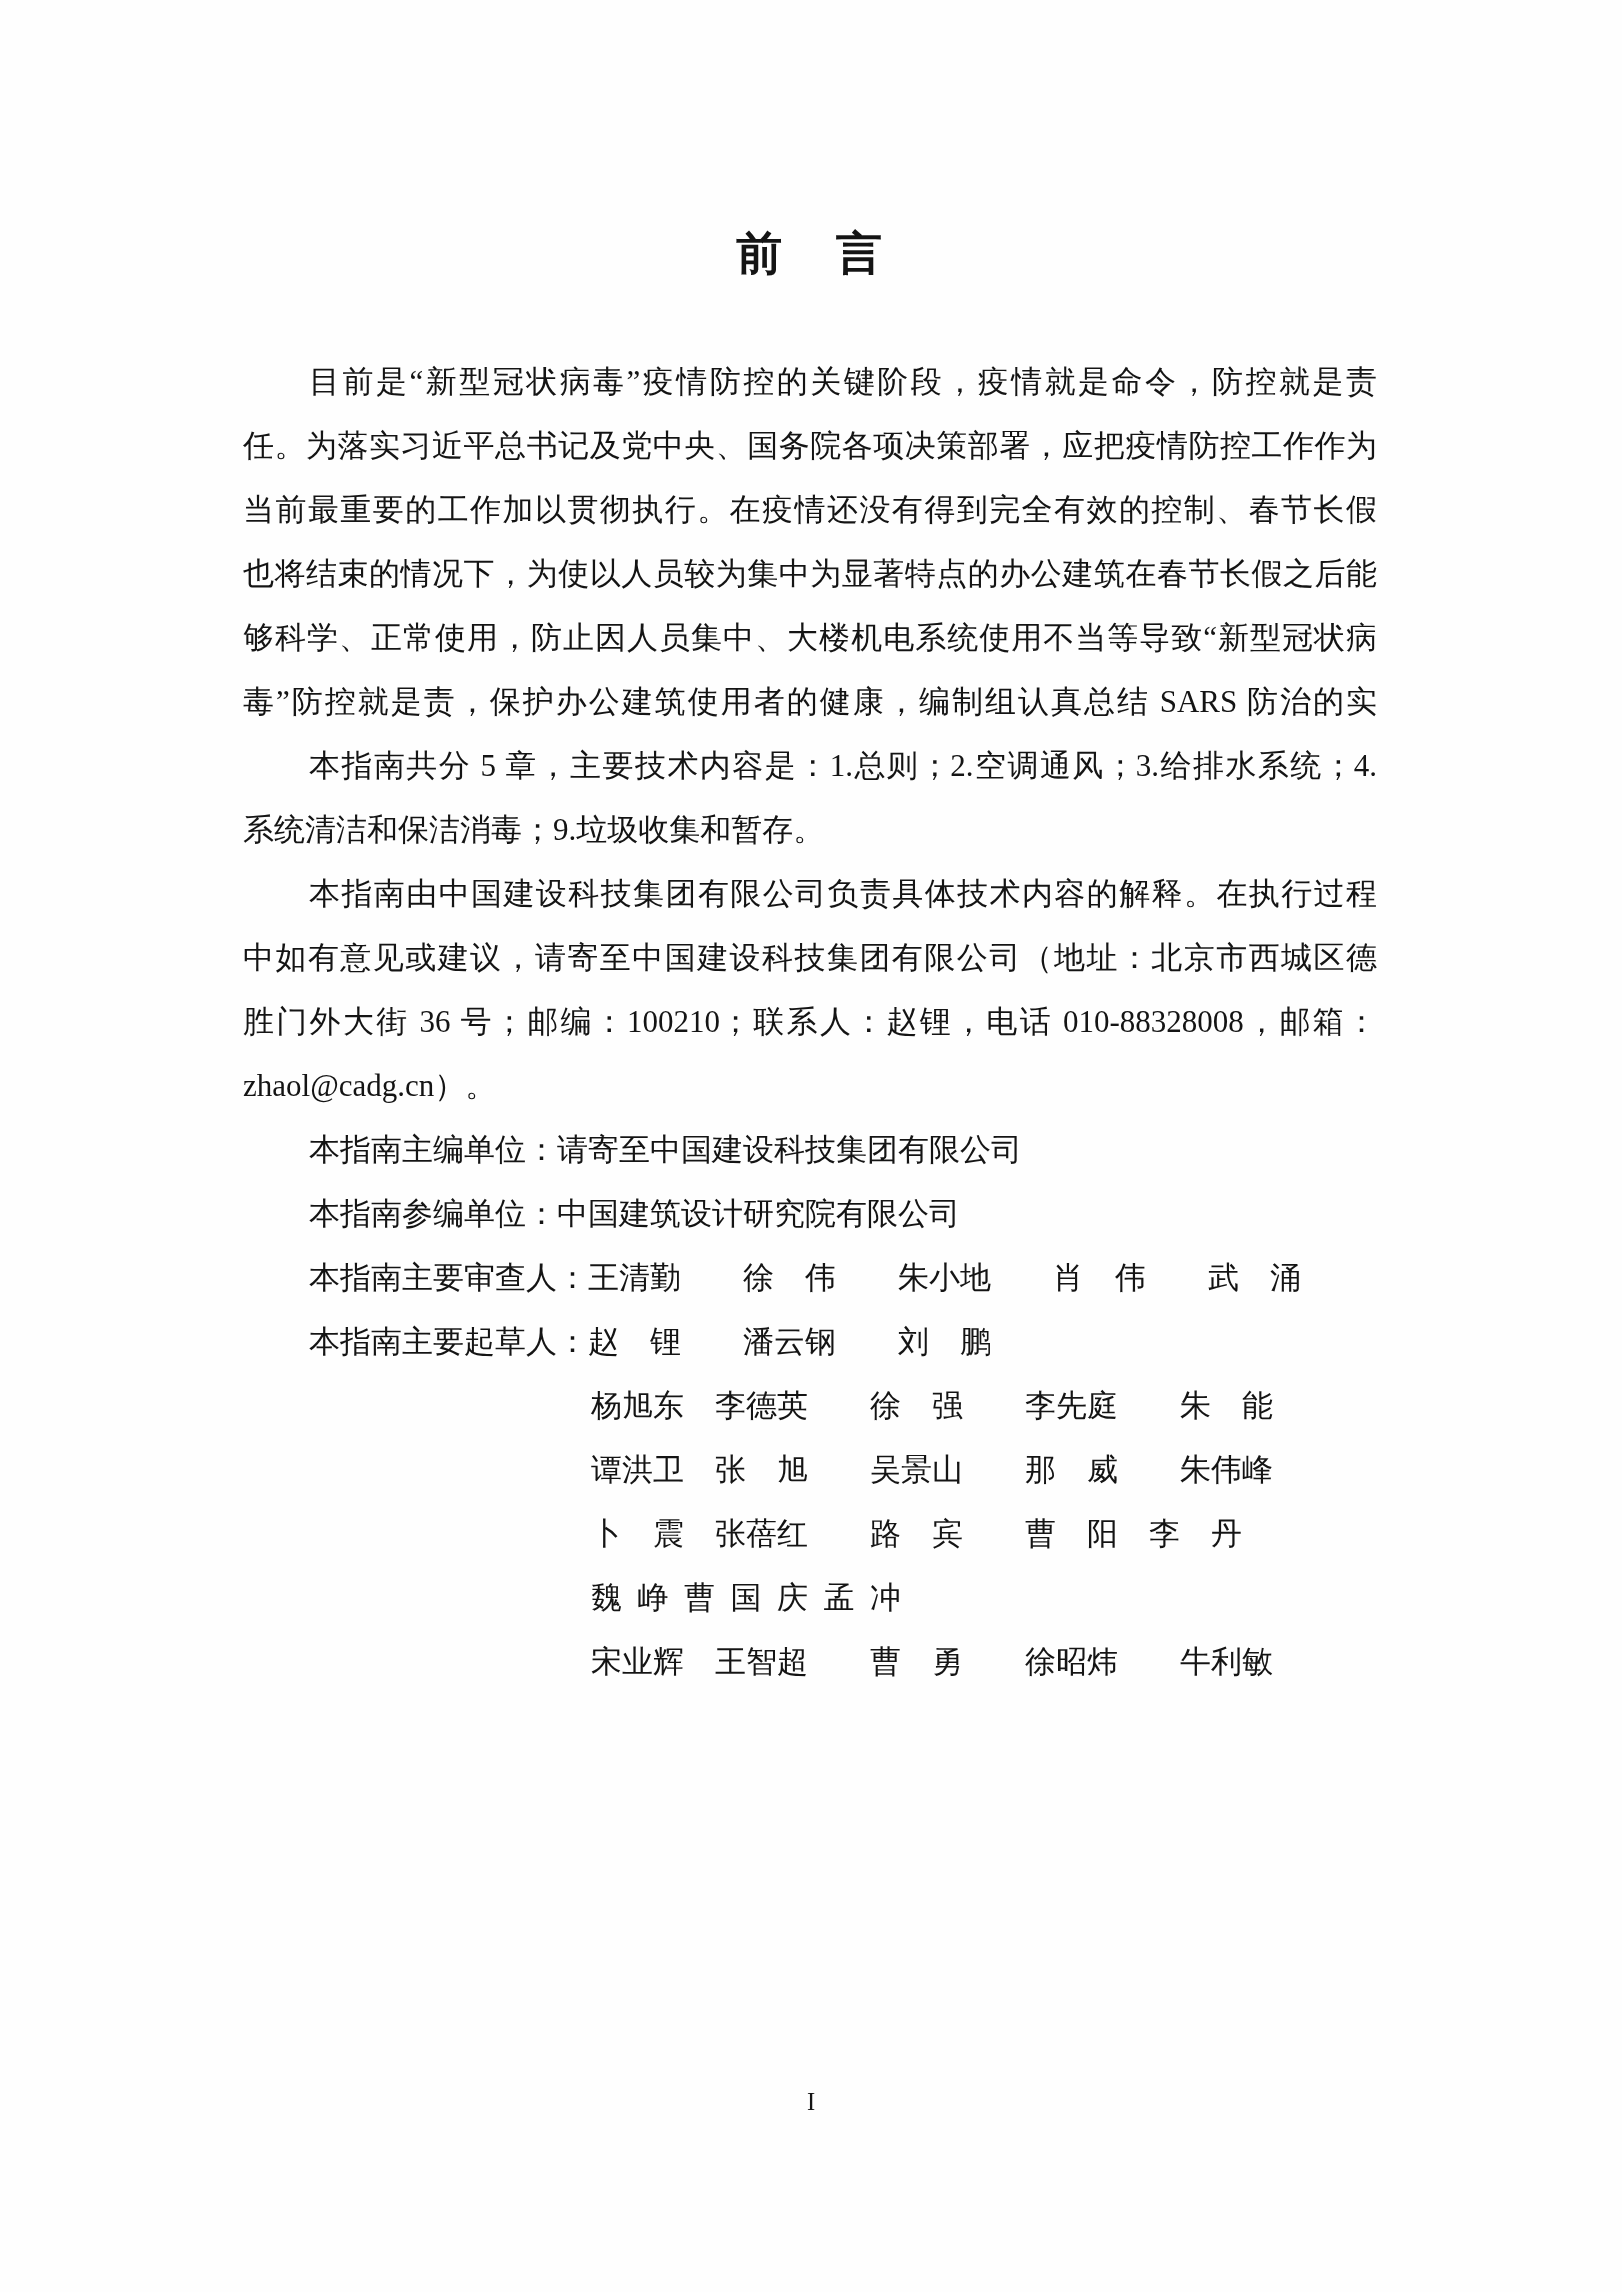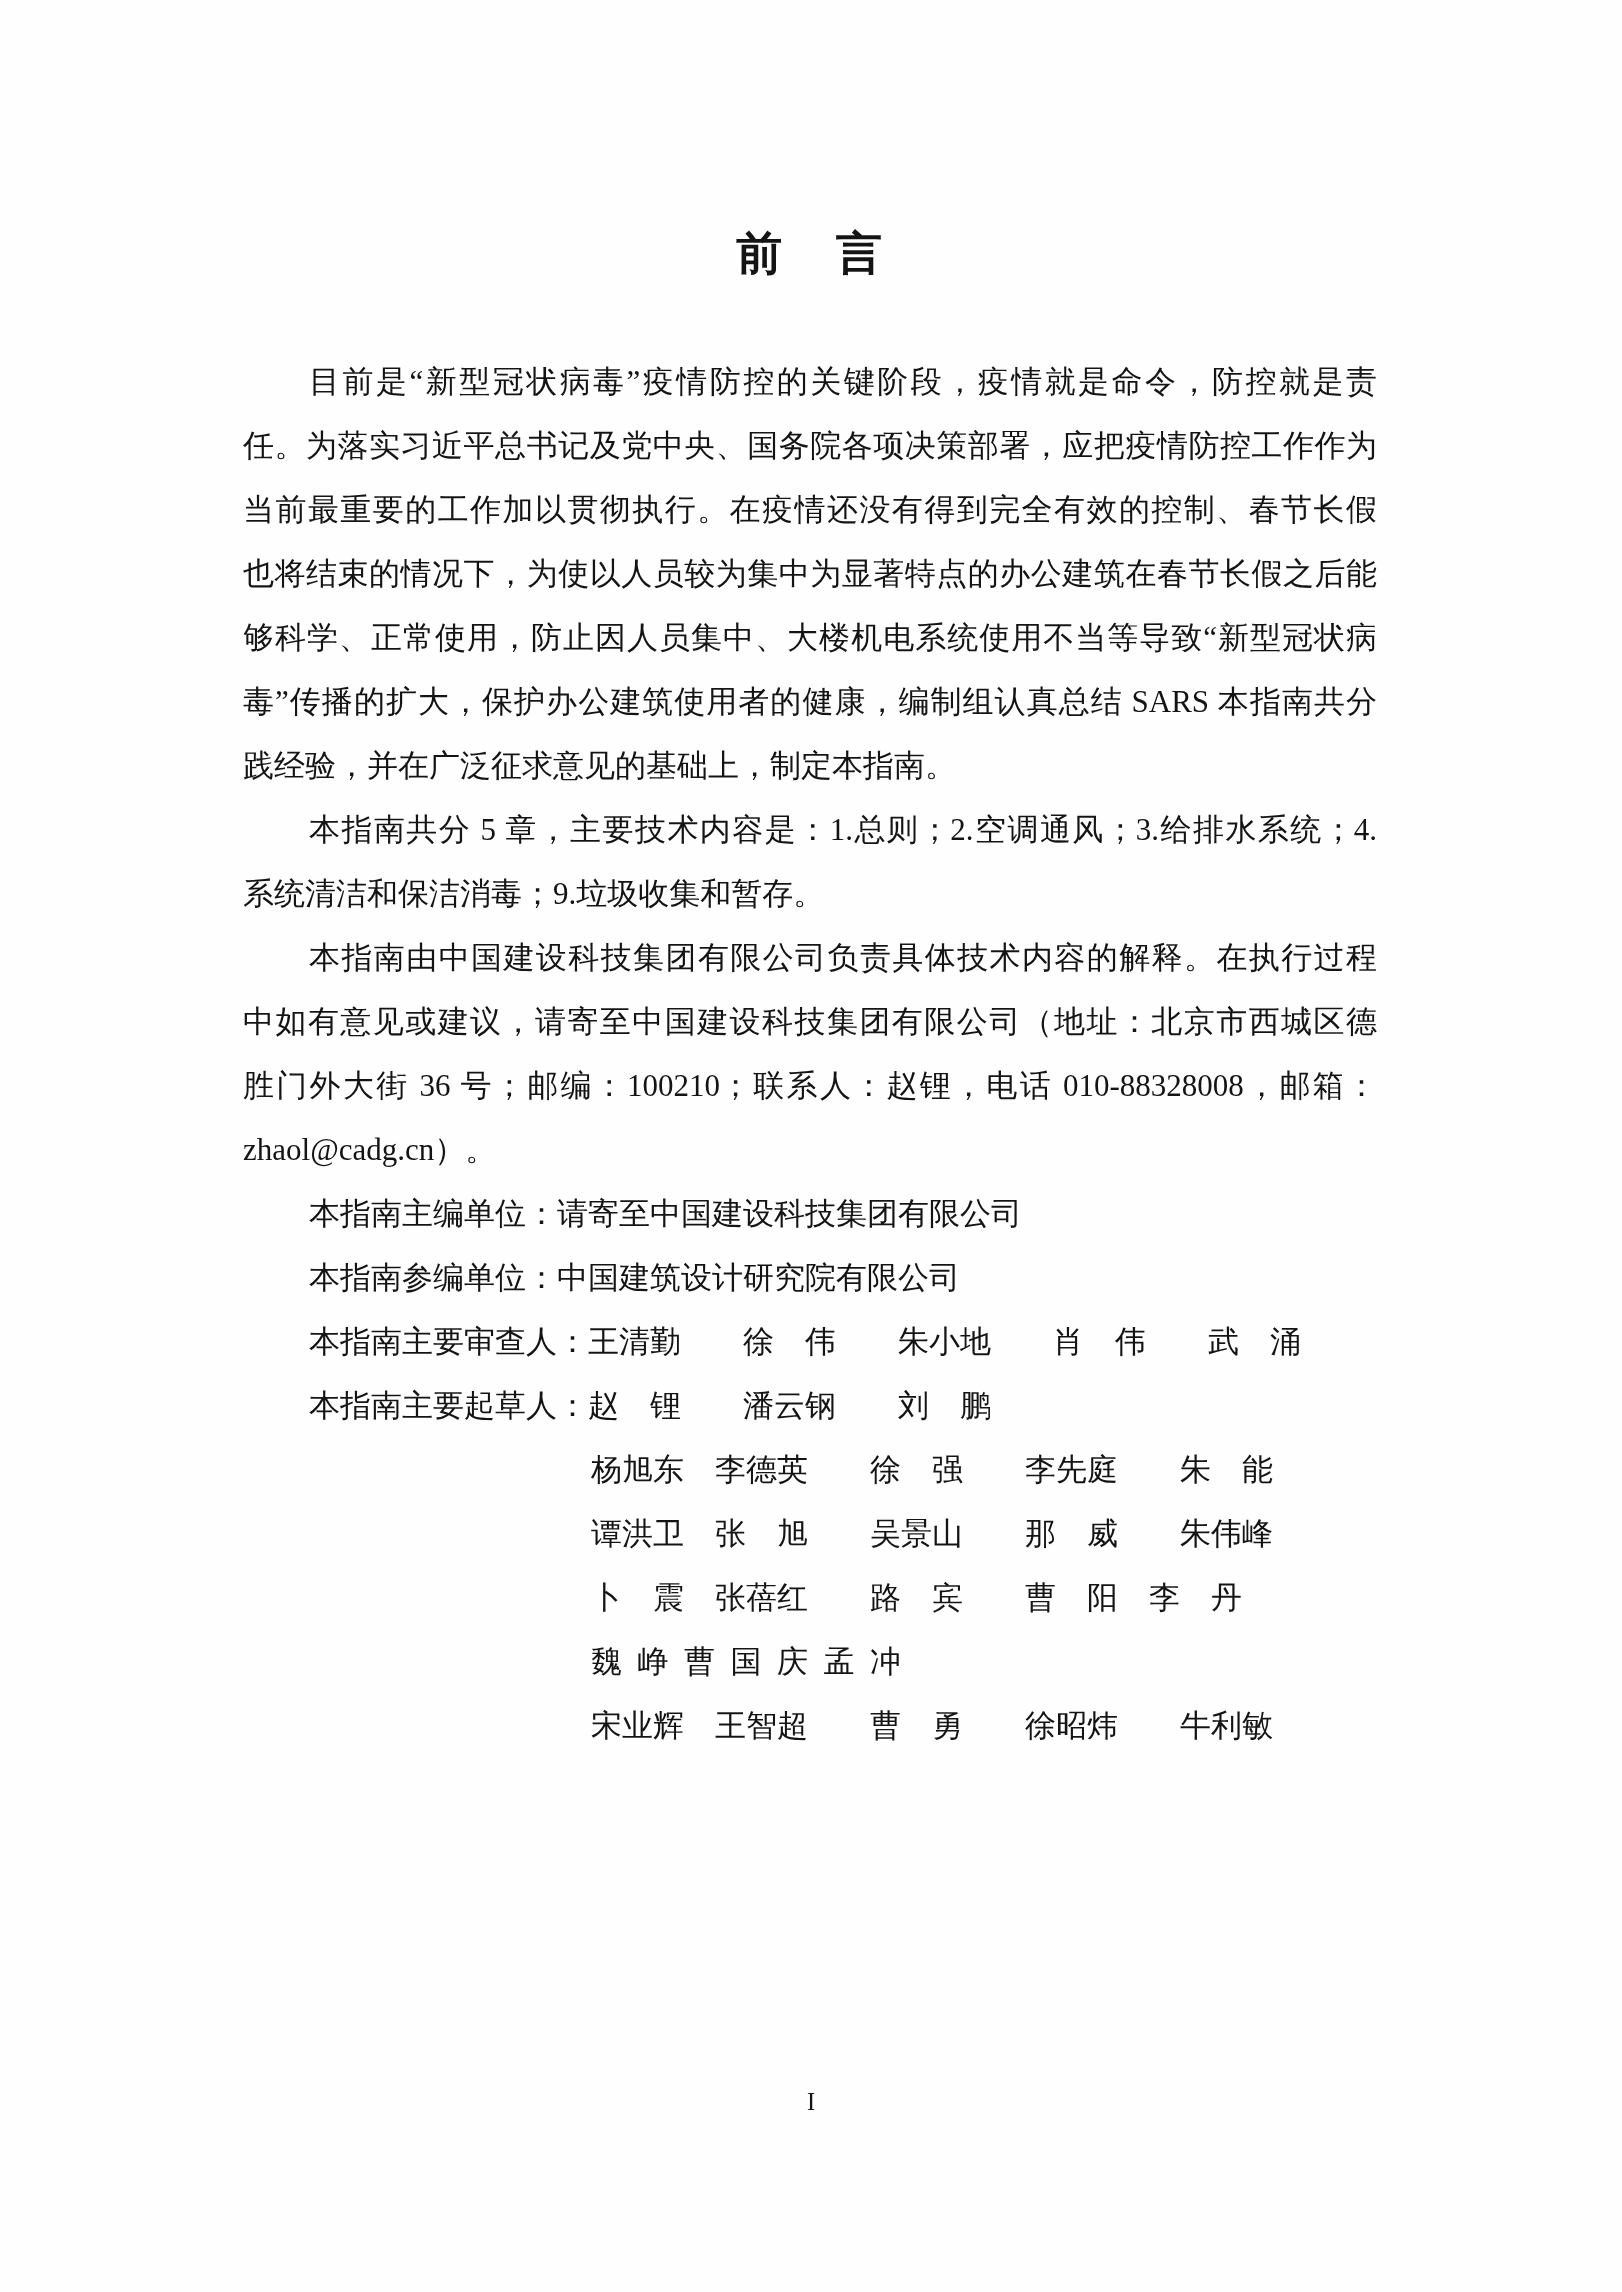--- a/index.html
+++ b/index.html
@@ -68,22 +68,21 @@
 
   <div class="doc-title">前　言</div>
 
   <div class="body-text">
 
     <div class="line just indent">目前是“新型冠状病毒”疫情防控的关键阶段，疫情就是命令，防控就是责</div>
     <div class="line just">任。为落实习近平总书记及党中央、国务院各项决策部署，应把疫情防控工作作为</div>
     <div class="line just">当前最重要的工作加以贯彻执行。在疫情还没有得到完全有效的控制、春节长假</div>
     <div class="line just">也将结束的情况下，为使以人员较为集中为显著特点的办公建筑在春节长假之后能</div>
     <div class="line just">够科学、正常使用，防止因人员集中、大楼机电系统使用不当等导致“新型冠状病</div>
-    <div class="line just">毒”传播的扩大，保护办公建筑使用者的健康，编制组认真总结 SARS 本指南共分</div>
-    <div class="line">践经验，并在广泛征求意见的基础上，制定本指南。</div>
+    <div class="line just">毒”防控就是责，保护办公建筑使用者的健康，编制组认真总结 SARS 防治的实</div>
 
     <div class="line just indent">本指南共分 5 章，主要技术内容是：1.总则；2.空调通风；3.给排水系统；4.</div>
     <div class="line">系统清洁和保洁消毒；9.垃圾收集和暂存。</div>
 
     <div class="line just indent">本指南由中国建设科技集团有限公司负责具体技术内容的解释。在执行过程</div>
     <div class="line just">中如有意见或建议，请寄至中国建设科技集团有限公司（地址：北京市西城区德</div>
     <div class="line just">胜门外大街 36 号；邮编：100210；联系人：赵锂，电话 010-88328008，邮箱：</div>
     <div class="line">zhaol@cadg.cn）。</div>
 
     <div class="line indent">本指南主编单位：请寄至中国建设科技集团有限公司</div>

